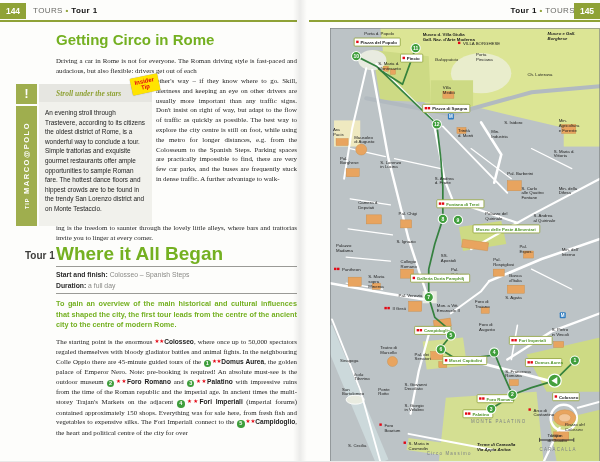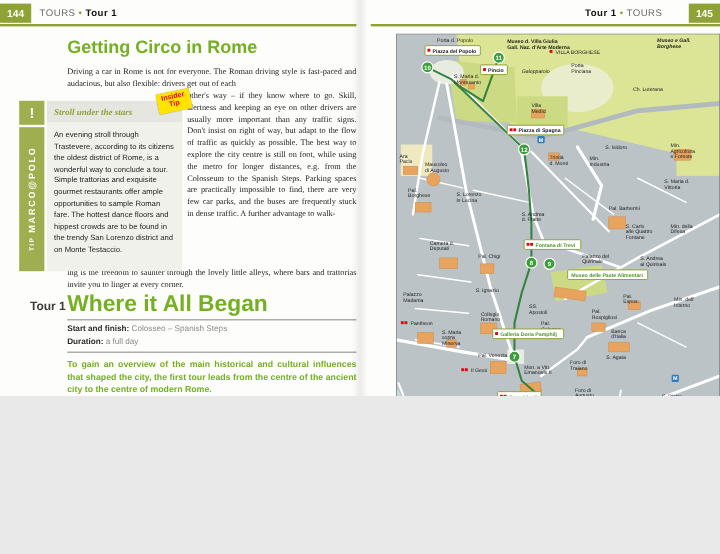--- a/index.html
+++ b/index.html
@@ -1,48 +1,48 @@
 <!DOCTYPE html>
 <html><head>
 <meta charset="utf-8">
 <style>
   html,body{margin:0;padding:0;background:#e9e9e9;}
-  #stage{position:relative;width:600px;height:330px;background:#fdfdfb;overflow:hidden;
+  #stage{position:relative;width:600px;height:461px;background:#fdfdfb;overflow:hidden;
          font-family:"Liberation Sans",sans-serif;color:#1a1a1a;}
   .page{position:absolute;top:0;width:300px;height:462px;}
   #page-left{left:0;} #page-right{left:300px;}
   .gutter{position:absolute;left:293px;top:0;width:14px;height:462px;
           background:linear-gradient(to right,rgba(0,0,0,0),rgba(0,0,0,.07),rgba(0,0,0,0));pointer-events:none;}
   
   .pagenum{position:absolute;top:3px;width:26px;height:16px;background:#8fa236;color:#fff;
            font-weight:bold;font-size:8.5px;line-height:16px;text-align:center;}
   #pn-left{left:0;} #pn-right{right:0;}
   .header-line{position:absolute;top:6px;font-size:8px;letter-spacing:.4px;white-space:nowrap;}
-  #hl-left{left:33px;} #hl-right{right:48px;text-align:right;}
+  #hl-left{left:33px;} #hl-right{right:25px;text-align:right;}
   .crumb-plain{color:#6a6a66;} .crumb-bold{color:#111;font-weight:bold;} .crumb-dot{color:#8fa236;font-weight:bold;}
   .header-rule{position:absolute;top:20px;height:2px;background:#8fa236;}
   #rule-left{left:0;width:297px;} #rule-right{left:9px;width:291px;}
   
   .serif{font-family:"Liberation Serif",serif;}
   #title{position:absolute;left:56px;top:31px;font-size:15px;font-weight:bold;color:#74b021;}
   .bodytext{font-size:6.9px;line-height:1.42;text-align:justify;color:#1c1c1c;}
   #intro-p1{position:absolute;left:56px;top:56px;width:241px;}
   #intro-p2{position:absolute;left:156px;top:76px;width:141px;}
   #intro-p3{position:absolute;left:56px;top:223px;width:241px;}
   
   #tip-box{position:absolute;left:16px;top:84px;width:136px;height:142px;}
   #tip-strip{position:absolute;left:0;top:0;width:21px;height:142px;display:flex;flex-direction:column;}
   #tip-bang{height:20px;background:#9fae4e;color:#fff;font-weight:bold;font-size:12px;
             text-align:center;line-height:20px;margin-bottom:2px;}
   #tip-vert{flex:1;background:#9fae4e;display:flex;align-items:center;justify-content:center;}
   #tip-vert-inner{writing-mode:vertical-rl;transform:rotate(180deg);color:#fff;font-weight:bold;
                   font-size:7.5px;letter-spacing:1.5px;white-space:nowrap;}
   #tip-vert-tip{font-size:5.5px;letter-spacing:1px;}
   #tip-content{position:absolute;left:23px;top:0;width:113px;height:142px;}
-  #tip-head{height:18px;background:#e6e6e1;display:flex;align-items:center;padding-left:6px;box-sizing:border-box;}
+  #tip-head{height:18px;background:#e6e6e1;display:flex;align-items:center;padding-left:17px;box-sizing:border-box;}
   #tip-heading{font-family:"Liberation Serif",serif;font-style:italic;font-weight:bold;
                color:#8fa236;font-size:7.5px;}
   #tip-body{background:#f1f1ec;height:124px;box-sizing:border-box;padding:6px 5px 0 6px;
             font-size:6.4px;line-height:1.5;color:#222;}
   #insider-badge{position:absolute;left:92px;top:-8px;transform:rotate(-12deg);background:#ffe400;
                  color:#e30613;font-weight:bold;font-size:6px;line-height:1.05;text-align:center;
                  padding:2px 4px;border-radius:1px;box-shadow:0 0 1px rgba(0,0,0,.4);}
   
   #tour-label{position:absolute;left:25px;top:250px;font-size:10px;font-weight:bold;color:#3d3d3b;}
   #tour-heading{position:absolute;left:56px;top:243px;font-size:19px;font-weight:bold;color:#74b021;}

